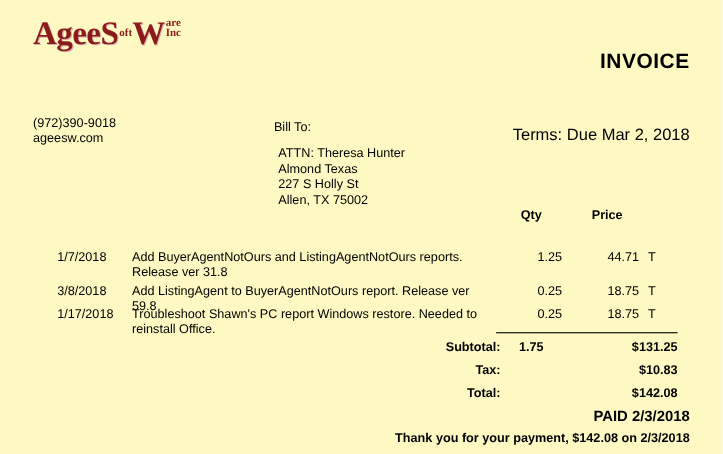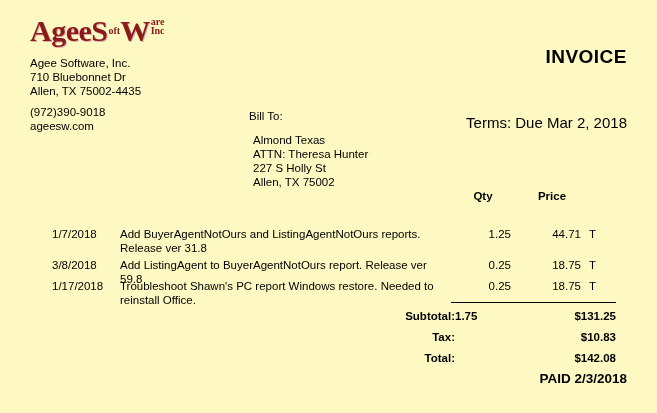--- a/index.html
+++ b/index.html
@@ -175,21 +175,21 @@
     left: 345px;
     width: 110px;
     text-align: right;
     font-weight: bold;
     font-size: 11.5px;
   }
   .tot-qty {
     position: absolute;
     left: 455px;
     width: 56px;
-    text-align: left;
+    text-align: center;
     font-weight: bold;
     font-size: 11.5px;
   }
   .tot-amt {
     position: absolute;
     left: 511px;
     width: 105px;
     text-align: right;
     font-weight: bold;
     font-size: 11.5px;
@@ -214,38 +214,33 @@
 </style>
 </head>
 <body>
 
 <div id="invoice">
 
   <div class="logo">
     <span class="lg-main">Agee</span><span class="lg-main">S</span><span class="lg-stack"><span>oft</span></span><span class="lg-main">W</span><span class="lg-stack"><span>are</span><span>Inc</span></span>
   </div>
 
-  <div class="company">
-    <div>Agee Software, Inc.</div>
-    <div>710 Bluebonnet Dr</div>
-    <div>Allen, TX  75002-4435</div>
-  </div>
 
   <div class="contact">
     <div>(972)390-9018</div>
     <div>ageesw.com</div>
   </div>
 
   <div class="inv-title">INVOICE</div>
   <div class="inv-terms">Terms:  Due Mar 2, 2018</div>
 
   <div class="billto-label">Bill To:</div>
   <div class="billto-body">
+    <div>ATTN:  Theresa Hunter</div>
     <div>Almond Texas</div>
-    <div>ATTN:  Theresa Hunter</div>
     <div>227 S Holly St</div>
     <div>Allen, TX  75002</div>
   </div>
 
   <div class="col-head qty">Qty</div>
   <div class="col-head price">Price</div>
 
   <div class="items">
     <div class="item-row" style="height:27px;">
       <span class="it-date">1/7/2018</span>
@@ -282,14 +277,15 @@
     <span class="tot-label" style="top:0;">Tax:</span>
     <span class="tot-amt" style="top:0;">$10.83</span>
   </div>
 
   <div style="position:absolute; top:352px; left:0; width:657px;">
     <span class="tot-label" style="top:0;">Total:</span>
     <span class="tot-amt" style="top:0;">$142.08</span>
   </div>
 
   <div class="paid">PAID 2/3/2018</div>
+  <div class="thanks">Thank you for your payment, $142.08 on 2/3/2018</div>
 
 </div>
 
 </body></html>

